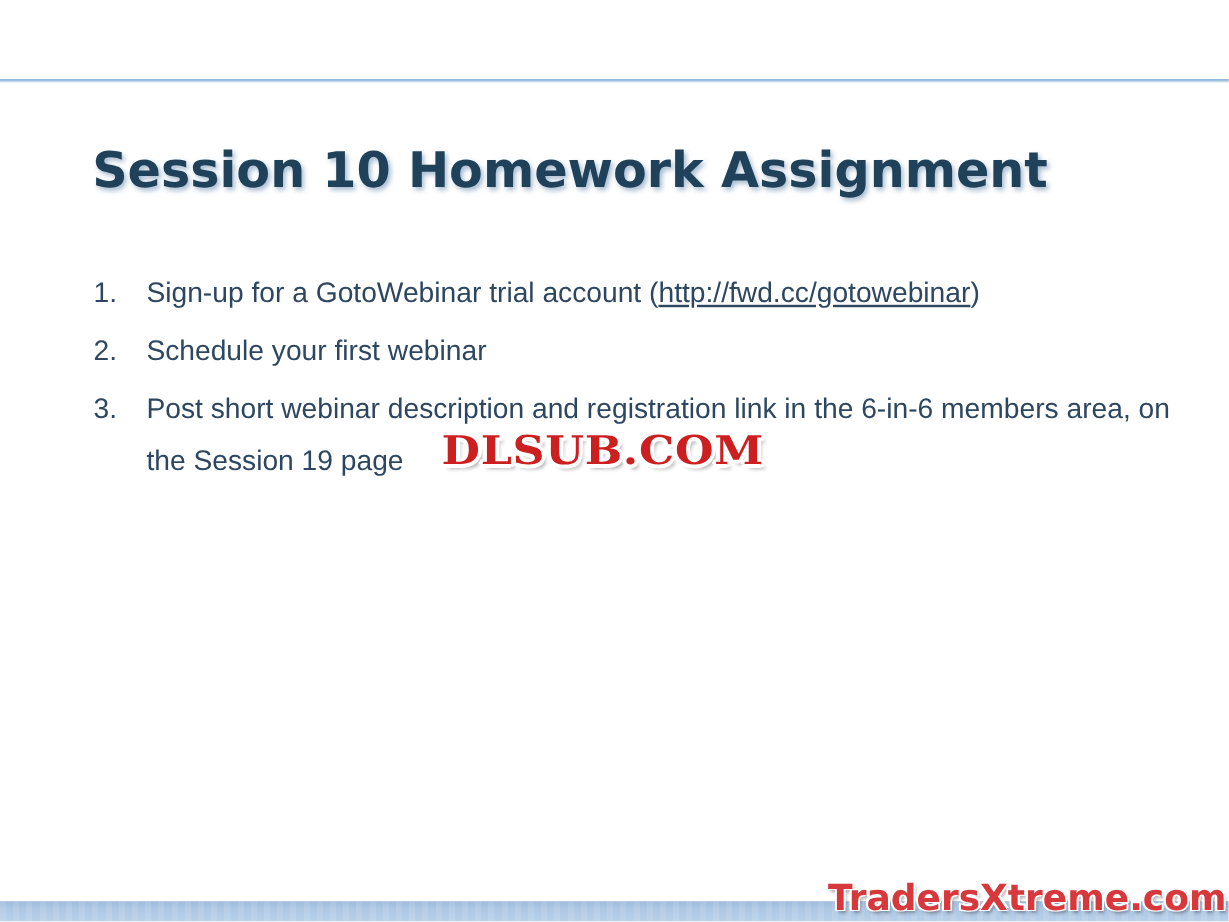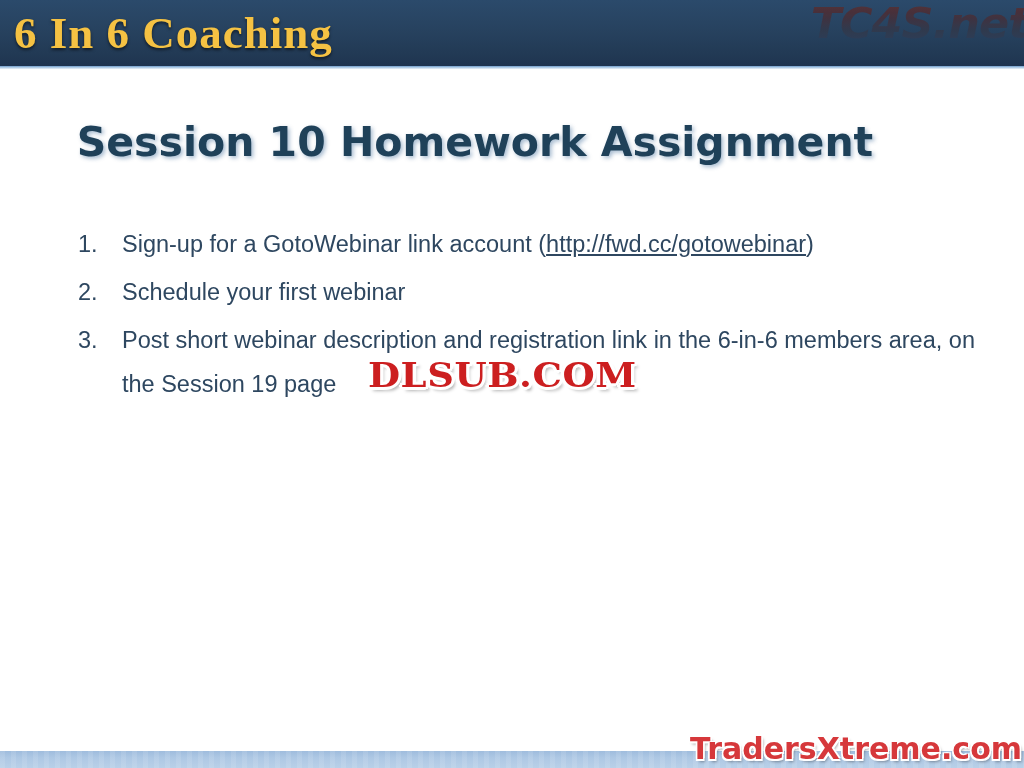--- a/index.html
+++ b/index.html
@@ -183,33 +183,29 @@
       -1.5px  1.5px 0 #ffffff,
        1.5px  1.5px 0 #ffffff,
        2px 3px 3px rgba(0,0,0,0.35);
   }
 </style>
 </head>
 <body>
 
 <div class="slide">
 
-  <div class="header-band">
-    <div class="brand-title"><span class="cap">6</span>&nbsp;<span class="cap">In</span>&nbsp;<span class="cap">6</span>&nbsp;<span class="cap">Coaching</span></div>
-    <div class="corner-logo">TC4S.net</div>
-  </div>
   <div class="header-underline"></div>
 
   <div class="slide-title">Session 10 Homework Assignment</div>
 
   <div class="body-list">
 
     <div class="list-item">
       <span class="item-number">1.</span>
-      <span class="item-text"><span>Sign-up for a GotoWebinar link account (</span><span class="item-link">http://fwd.cc/gotowebinar</span><span>)</span></span>
+      <span class="item-text"><span>Sign-up for a GotoWebinar trial account (</span><span class="item-link">http://fwd.cc/gotowebinar</span><span>)</span></span>
     </div>
 
     <div class="list-item">
       <span class="item-number">2.</span>
       <span class="item-text">Schedule your first webinar</span>
     </div>
 
     <div class="list-item">
       <span class="item-number">3.</span>
       <span class="item-text">Post short webinar description and registration link in the 6-in-6 members area, on the Session 19 page</span>

